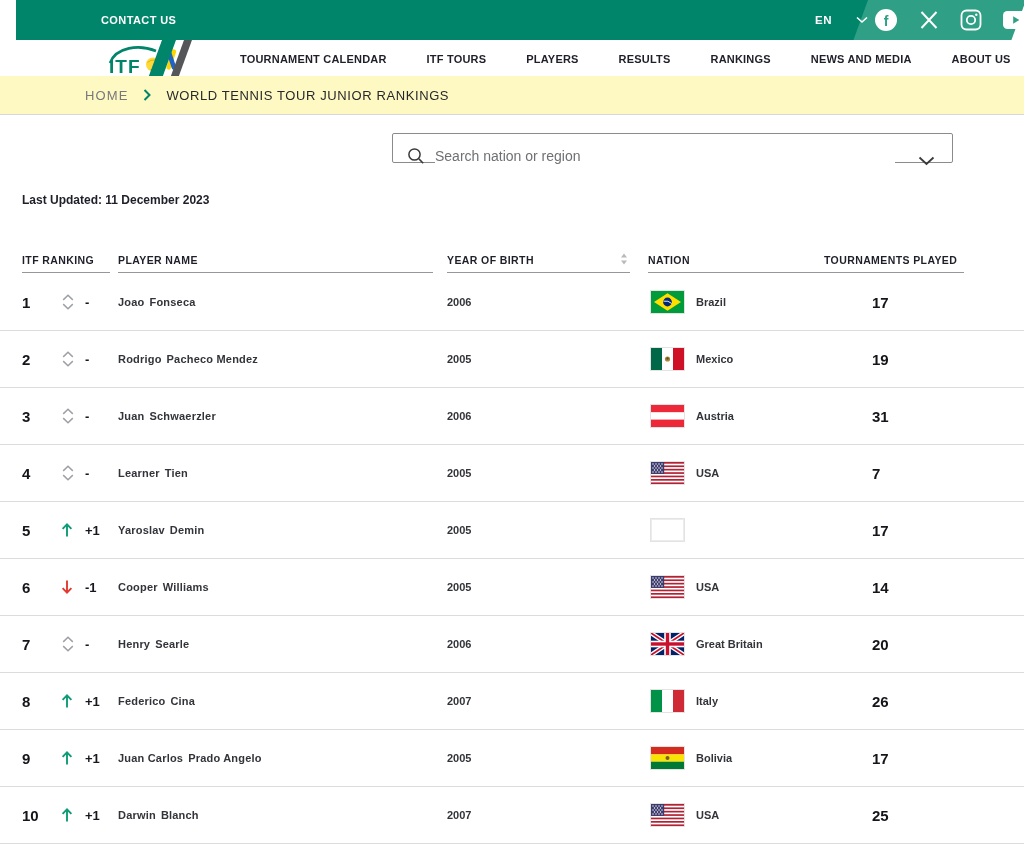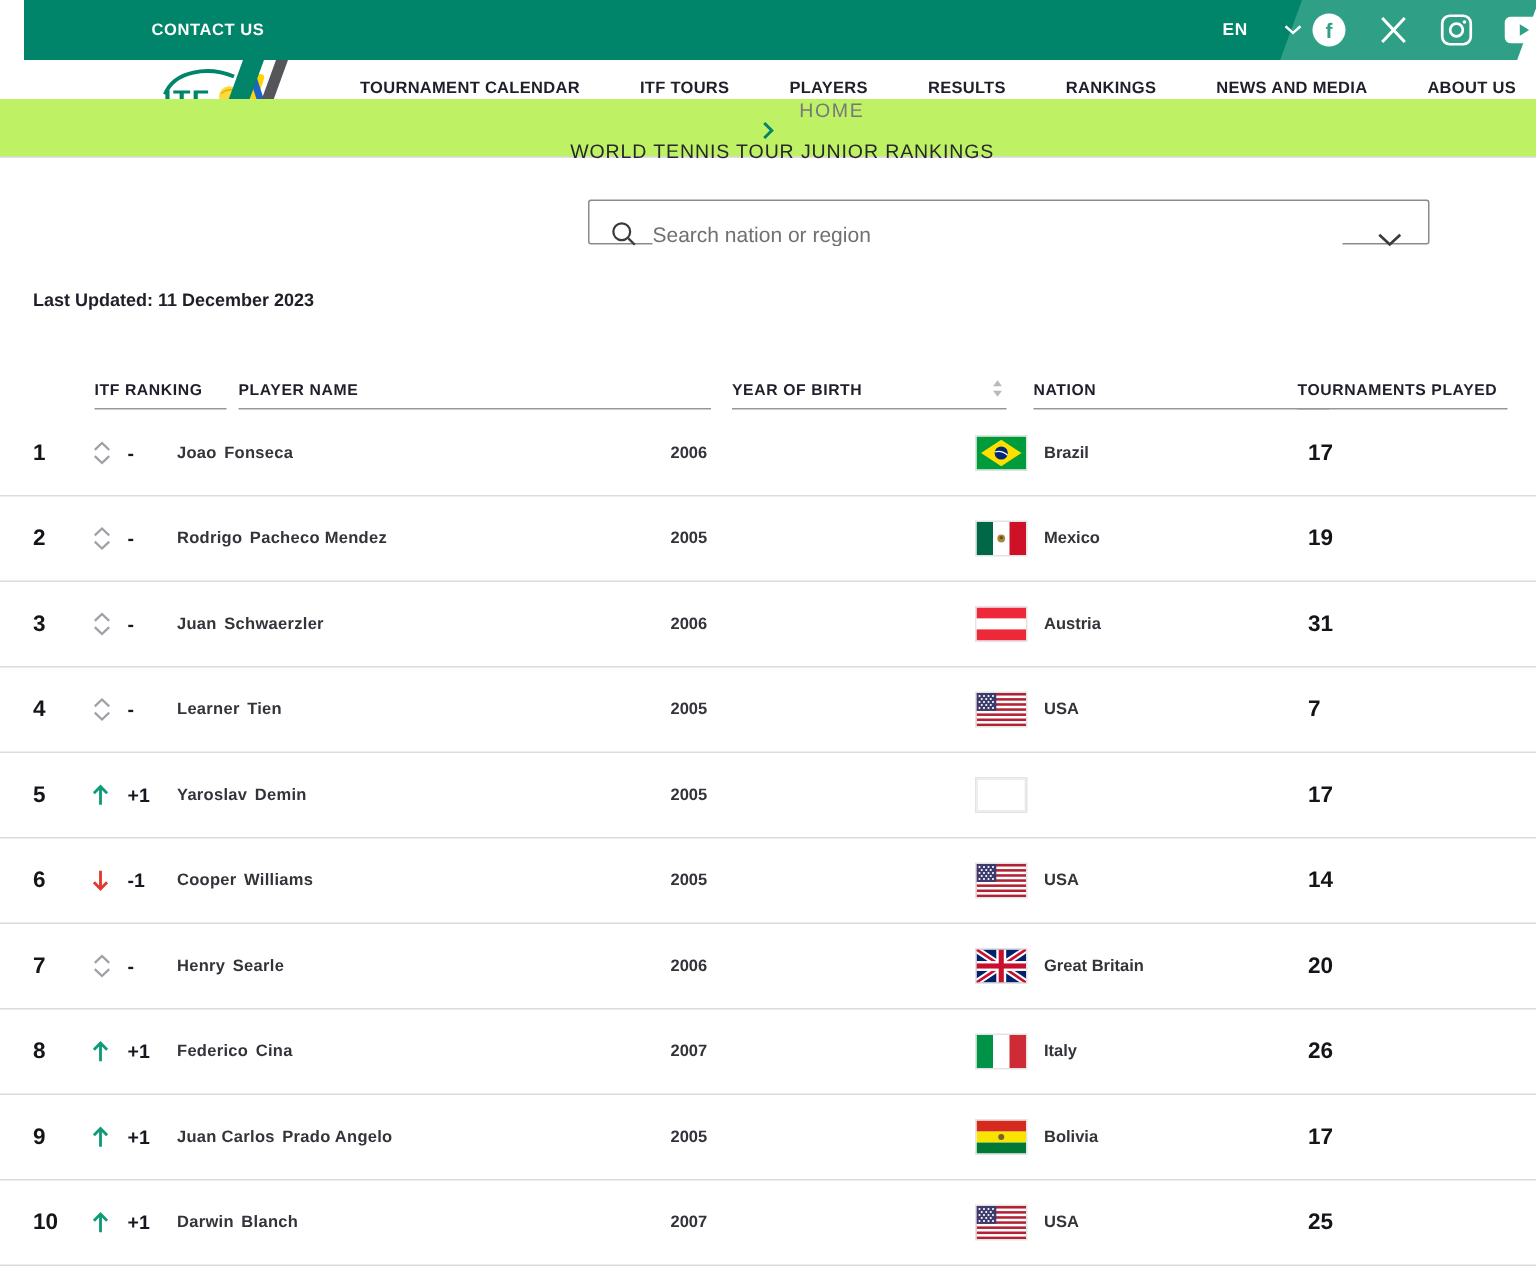--- a/index.html
+++ b/index.html
@@ -27,40 +27,40 @@
   .logo { position:absolute; left:83px; top:2px; cursor:pointer;margin-left:24px; }
   .stripe-green { position:absolute; left:162px; top:0; width:14px; height:38px; background:#00846A;
                   transform:skewX(-20deg); transform-origin:top left; }
   .stripe-gray  { position:absolute; left:184px; top:0; width:8px;  height:38px; background:#55565A;
                   transform:skewX(-20deg); transform-origin:top left; }
   .nav-items { position:absolute; left:240px; top:0; right:0; height:38px; display:flex; align-items:center;
                gap:40px; white-space:nowrap; overflow:hidden; }
   .nav-items span { font-size:11px; font-weight:bold; color:#1E1F29; letter-spacing:.2px; cursor:pointer; }
 
   
-  .breadcrumb { position:absolute; left:0; top:66px; width:1024px; height:39px; background:#bef264;
-                border-bottom:1px solid #D7D7D7; display:flex; align-items:center;flex-direction:column; }
+  .breadcrumb { position:absolute; left:0; top:76px; width:1024px; height:39px; background:#fef9c3;
+                border-bottom:1px solid #D7D7D7; display:flex; align-items:center; }
   .bc-home { margin-left:85px; color:#77787C; font-size:13px; letter-spacing:1.1px; cursor:pointer; }
   .bc-chev { margin:0 15px; display:flex; align-items:center; }
-  .bc-cur { color:#27282C; font-size:13px; letter-spacing:.6px;margin-left:19px; }
+  .bc-cur { color:#27282C; font-size:13px; letter-spacing:.6px; }
 
   
   .search-box { position:absolute; left:392px; top:133px; width:561px; height:30px;
                 border:1px solid #8B8B8B; border-radius:2px; background:#fff; }
   .search-icon { position:absolute; left:14px; top:13px; }
   .search-box input { position:absolute; left:42px; top:1px; height:41px; width:460px; border:none; outline:none;
                       font-family:"Liberation Sans",sans-serif; font-size:14px; color:#333; }
   .search-box input::placeholder { color:#6F7073; }
   .search-chev { position:absolute; right:17px; top:18px; cursor:pointer; }
 
   .last-updated { position:absolute; left:22px; top:193px; font-size:12px; font-weight:bold; color:#1E1F29; }
 
   
   .th { position:absolute; top:248px; height:25px; border-bottom:1px solid #97979B;
-        display:flex; align-items:center; font-size:10.5px; font-weight:bold; color:#1E1F29; letter-spacing:.4px;margin-left:41px; }
+        display:flex; align-items:center; font-size:10.5px; font-weight:bold; color:#1E1F29; letter-spacing:.4px; }
   .th-rank   { left:22px;  width:88px; }
   .th-player { left:118px; width:315px; }
   .th-year   { left:447px; width:183px; cursor:pointer; }
   .th-nation { left:648px; width:197px; }
   .th-played { left:824px; width:140px;text-align:center; }
   .sort-icon { position:absolute; left:173px; top:4px; }
 
   .tbody { position:absolute; left:0; top:274px; width:1024px; }
   .row { position:relative; width:1024px; height:57px; border-bottom:1px solid #DCDCDC; cursor:pointer; }
   .row > span { position:absolute; top:50%; transform:translateY(-50%); }

